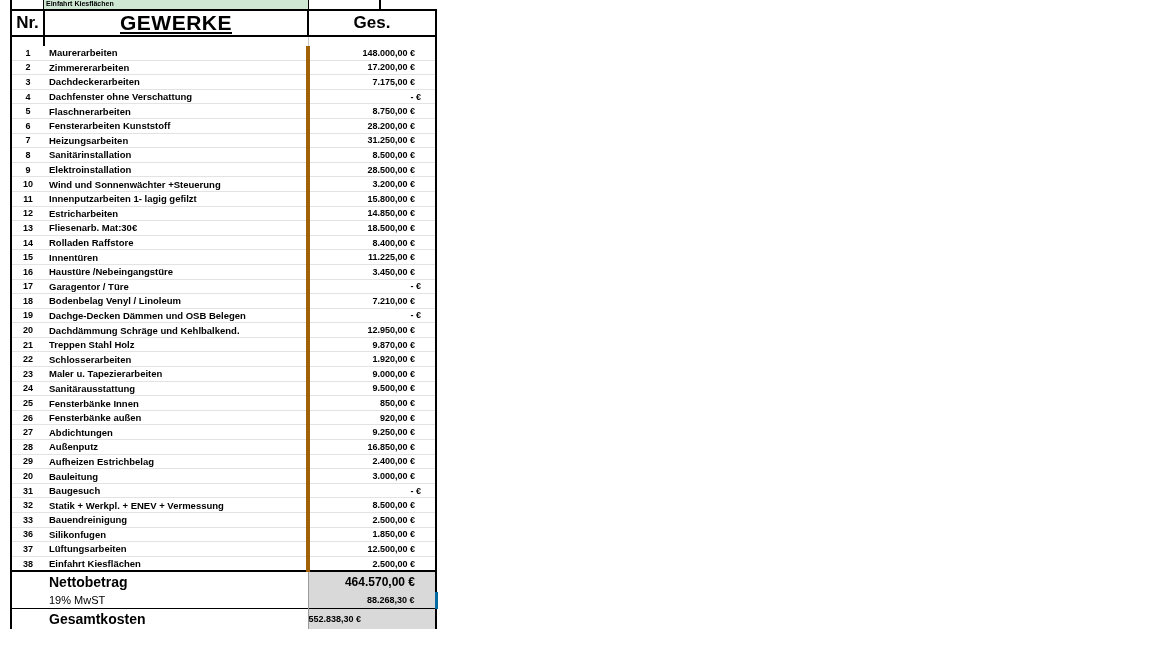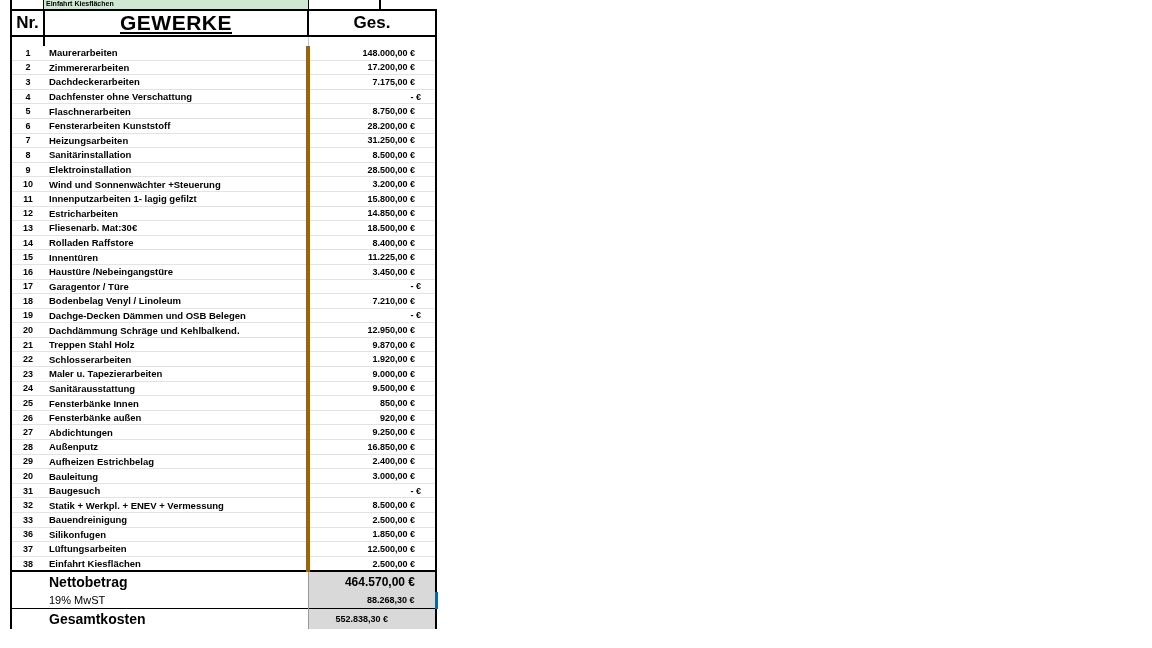--- a/index.html
+++ b/index.html
@@ -172,21 +172,21 @@
   tr.grand td.t-nr { border-left: 2px solid #000; }
   tr.grand td.t-label {
     font-size: 14px;
     font-weight: bold;
     padding-left: 5px;
   }
   tr.grand td.t-val {
     background: #d9d9d9;
     border-left: 1px solid #9a9a9a;
     border-right: 2px solid #000;
-    text-align: center;
+    text-align: left;
     padding-right: 20px;
     font-size: 9px;
     font-weight: bold;
     margin-top: 8px;
   }
 </style>
 </head>
 <body>
 
 <div class="sheet">

